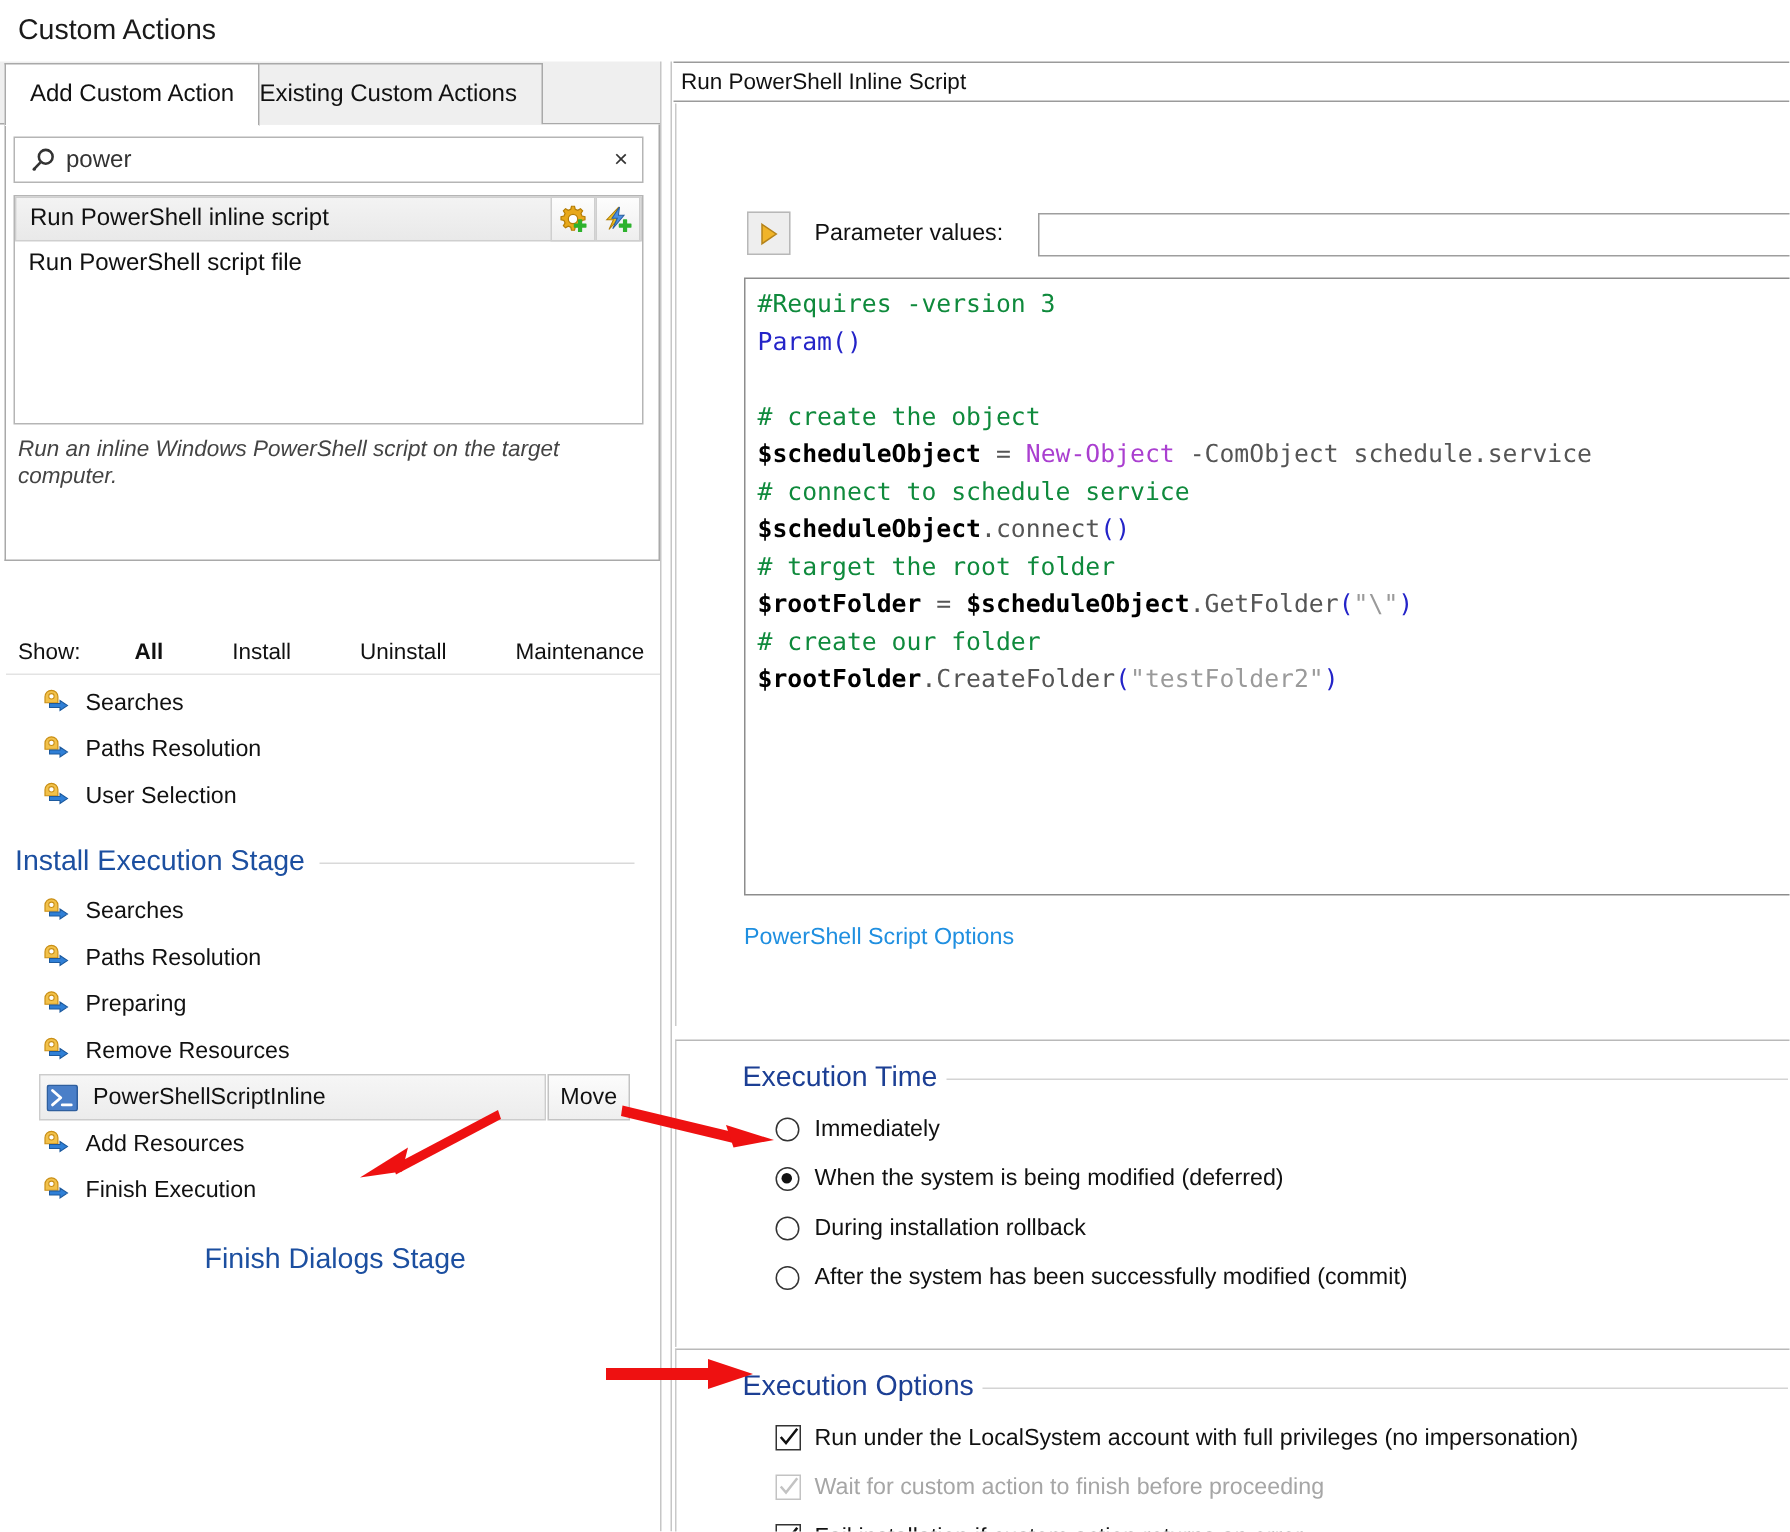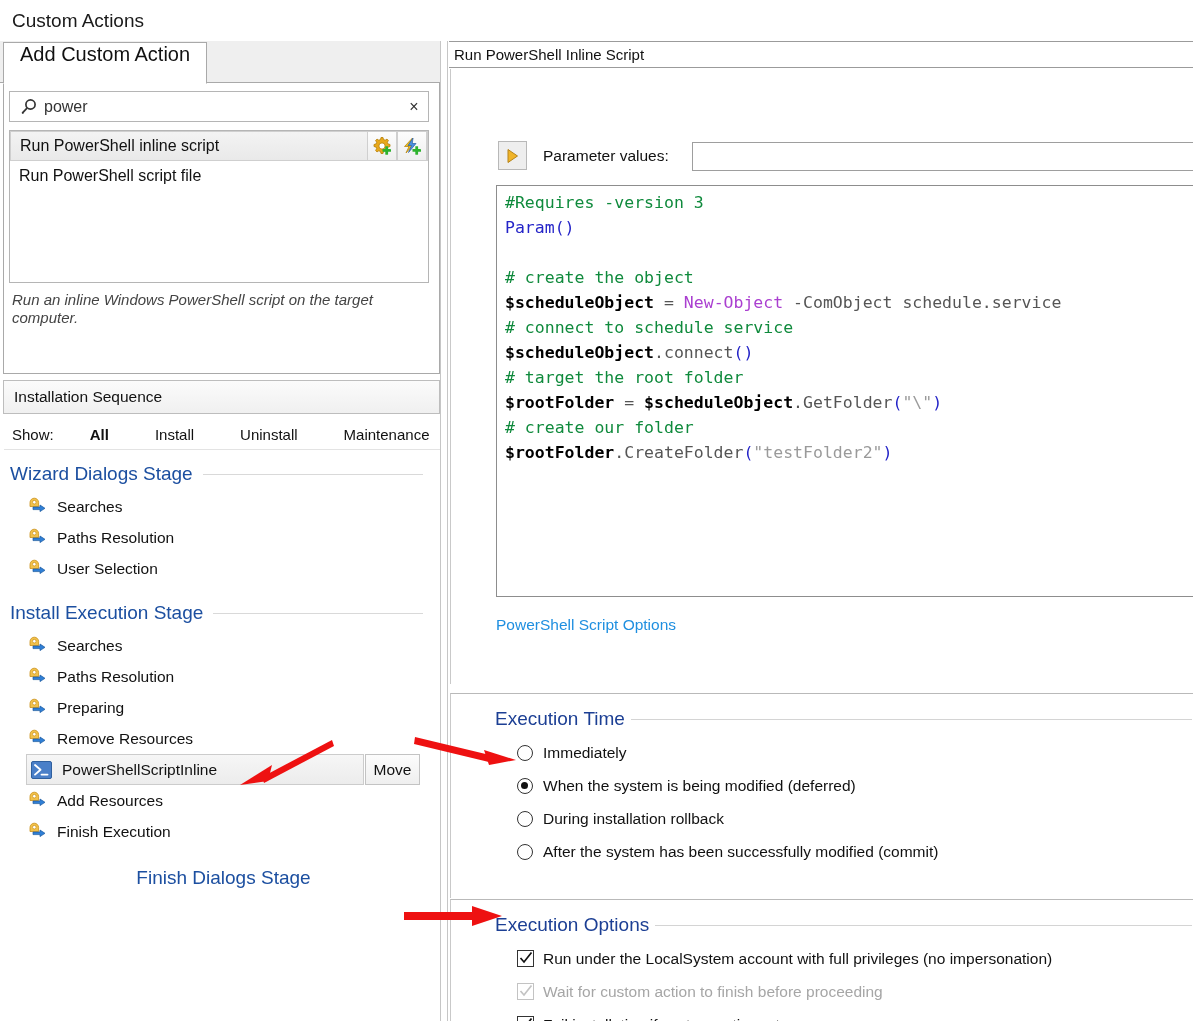--- a/index.html
+++ b/index.html
@@ -19,22 +19,22 @@
     position:absolute; left:0; top:0; width:1193px; height:41px;
     display:flex; align-items:center; padding-left:12px;
     font-size:19px; color:#1a1a1a; background:#ffffff;
   }
 
   
   .left-pane{ position:absolute; left:0; top:41px; width:440px; height:980px; background:#ffffff; }
 
   .tabstrip{ position:absolute; left:0; top:0; width:440px; height:42px; background:#efefef;
              border-bottom:1px solid #a9a9a9; }
-  .tab{ position:absolute; top:1px; height:41px; display:flex; align-items:flex-start;
-        padding:0 16px; font-size:20px; color:#111; cursor:default;
+  .tab{ position:absolute; top:1px; height:41px; display:flex; align-items:center;
+        padding:0 16px; font-size:16px; color:#111; cursor:default;
         border-left:1px solid #a9a9a9; border-right:1px solid #a9a9a9; border-top:1px solid #a9a9a9;
         background:#efefef;}
   .tab.active{ background:#ffffff; border-bottom:1px solid #ffffff; height:42px; z-index:3; }
   #tab0{ left:3px; }
   #tab1{ left:157px; border-left:none; }
 
   .panel-top{ position:absolute; left:3px; top:42px; width:437px; height:291px;
               background:#ffffff; border:1px solid #a9a9a9; border-top:none; }
 
   
@@ -148,20 +148,23 @@
 
 <div id="app">
 
   <div class="app-title">Custom Actions</div>
 
   <div class="left-pane">
 
     <div class="tabstrip">
       <div class="tab active" id="tab0">
         <span>Add Custom Action</span>
+      </div>
+      <div class="tab" id="tab1">
+        <span>Existing Custom Actions</span>
       </div>
     </div>
 
     <div class="panel-top"></div>
 
     <div class="search-box">
       <span class="search-icon">
         <svg width="17" height="17" viewBox="0 0 17 17">
           <circle cx="9.5" cy="6.5" r="4.6" fill="none" stroke="#333" stroke-width="1.7"></circle>
           <line x1="6" y1="10.2" x2="2" y2="14.4" stroke="#333" stroke-width="1.7"></line>
@@ -200,36 +203,31 @@
           </span>
         </span>
       </div>
       <div class="result-row">
         <span>Run PowerShell script file</span>
       </div>
     </div>
 
     <div class="desc">Run an inline Windows PowerShell script on the target computer.</div>
 
-    <div class="seq-header">Installation Sequence</div>
 
     <div class="show-row">
       <span class="show-label">Show:</span>
       <span class="show-opt active">All</span>
       <span class="show-opt">Install</span>
       <span class="show-opt">Uninstall</span>
       <span class="show-opt">Maintenance</span>
     </div>
 
     <div class="tree">
 
-      <div class="stage-head">
-        <span class="stage-title">Wizard Dialogs Stage</span>
-        <span class="stage-rule"></span>
-      </div>
       <div class="tree-item">
         <span>
           <svg width="19" height="17" viewBox="0 0 19 17">
             <path d="M2 6.5 a4.3 4.3 0 0 1 8.6 0 v4 H2z" fill="#f2c14a" stroke="#c98f16" stroke-width="0.8"></path>
             <circle cx="6.3" cy="6.2" r="1.8" fill="#fff" stroke="#c98f16" stroke-width="0.7"></circle>
             <path d="M5 11 h7 v-2 l5 3.3 -5 3.3 v-2 H5z" fill="#2f7fd6" stroke="#1d5a9e" stroke-width="0.7"></path>
           </svg>
         </span>
         <span class="lbl">Searches</span>
       </div>

